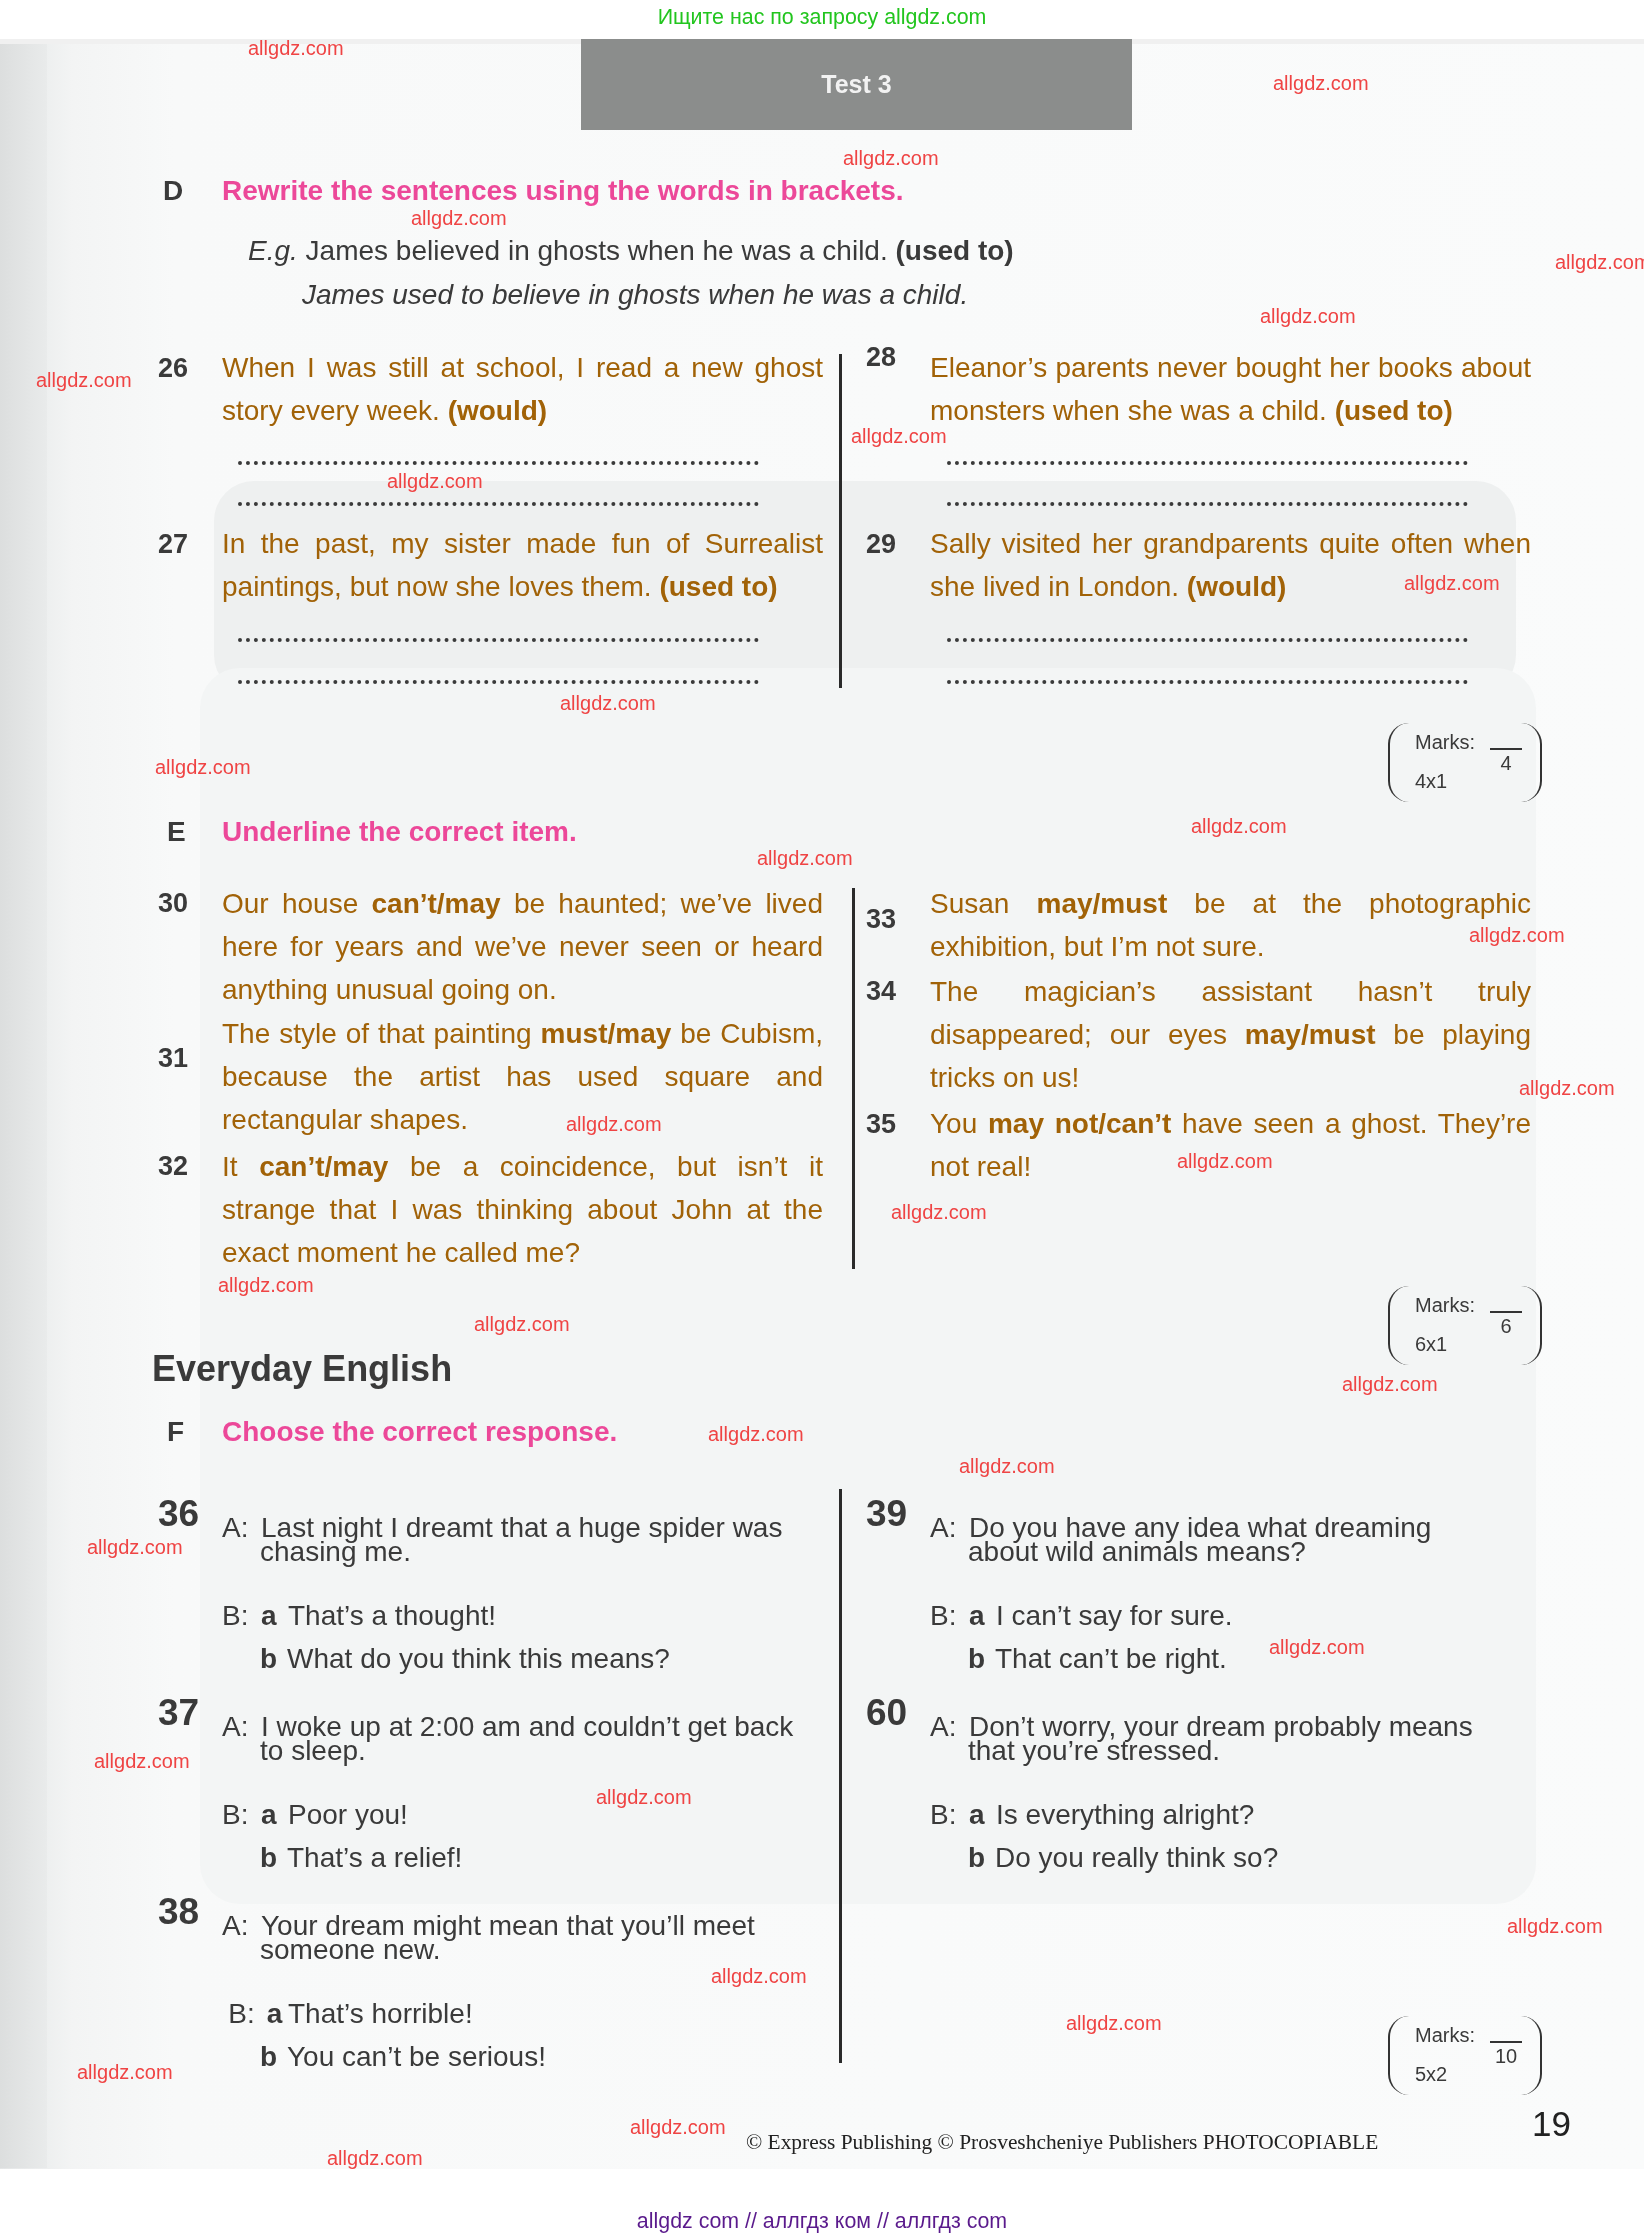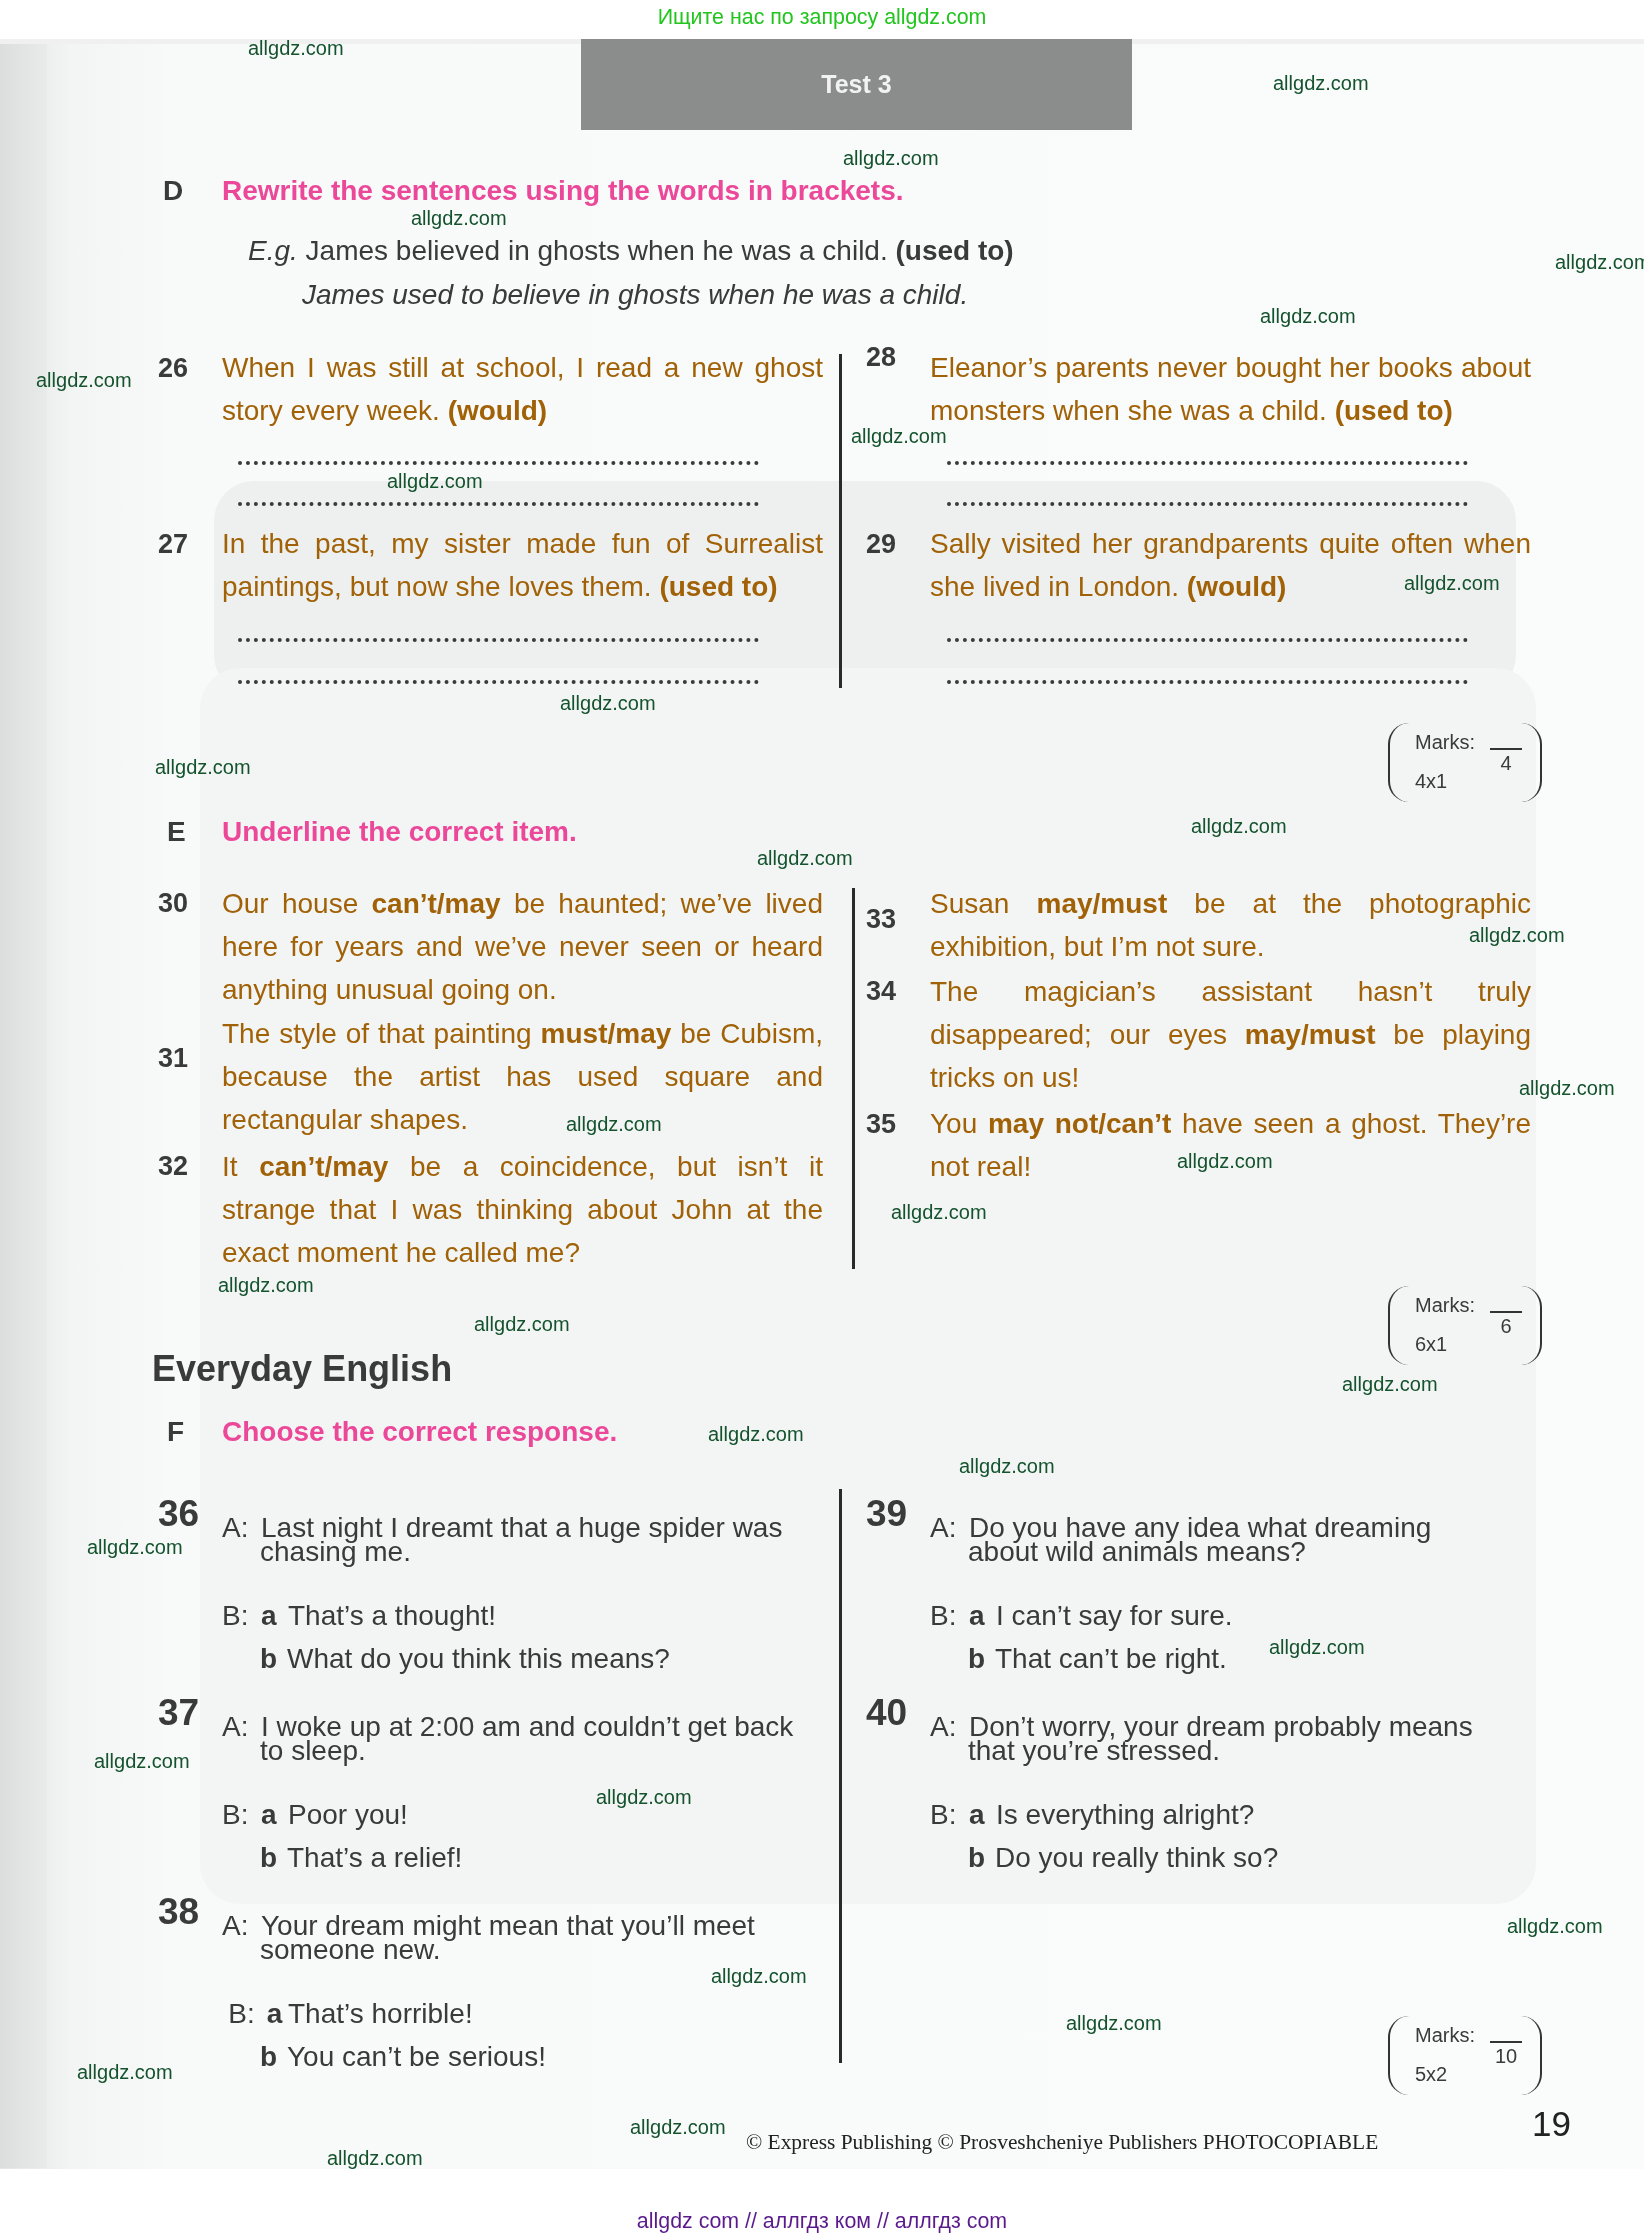--- a/index.html
+++ b/index.html
@@ -27,21 +27,21 @@
     }
     .ghost {
       position: absolute; background: #eef0f0; border-radius: 40px;
     }
     .test-tab {
       position: absolute; left: 581px; top: 39px; width: 551px; height: 91px;
       background: #8b8d8c; color: #f2f2f2; font-size: 25px; font-weight: bold;
       display: flex; align-items: center; justify-content: center;
     }
     .wm {
-      position: absolute; font-size: 20px; color: #14532d; font-family: "Liberation Sans", sans-serif;
+      position: absolute; font-size: 20px; color: #ef4444; font-family: "Liberation Sans", sans-serif;
       white-space: nowrap;
     }
     .sec-letter {
       position: absolute; font-size: 28px; font-weight: bold; color: #3a3a3a;
     }
     .sec-title {
       position: absolute; font-size: 28px; font-weight: bold; color: #ec4899; white-space: nowrap;
     }
     .example {
       position: absolute; left: 248px; font-size: 28px; white-space: nowrap;
@@ -222,21 +222,21 @@
 <div class="dlg-cont" style="left:260px;top:1934px;">someone new.</div>
 <div class="dlg-line" style="left:222px;top:1973px;text-align:center;"><span class="spk">B:</span><span class="opt">a</span><span>That’s horrible!</span></div>
 <div class="dlg-line" style="left:260px;top:2016px;"><span class="opt">b</span><span>You can’t be serious!</span></div>
 
 <div class="dlg-num" style="left:866px;top:1493px;">39</div>
 <div class="dlg-line" style="left:930px;top:1487px;"><span class="spk">A:</span><span>Do you have any idea what dreaming</span></div>
 <div class="dlg-cont" style="left:968px;top:1536px;">about wild animals means?</div>
 <div class="dlg-line" style="left:930px;top:1575px;"><span class="spk">B:</span><span class="opt">a</span><span>I can’t say for sure.</span></div>
 <div class="dlg-line" style="left:968px;top:1618px;"><span class="opt">b</span><span>That can’t be right.</span></div>
 
-<div class="dlg-num" style="left:866px;top:1692px;">40</div>
+<div class="dlg-num" style="left:866px;top:1692px;">60</div>
 <div class="dlg-line" style="left:930px;top:1686px;"><span class="spk">A:</span><span>Don’t worry, your dream probably means</span></div>
 <div class="dlg-cont" style="left:968px;top:1735px;">that you’re stressed.</div>
 <div class="dlg-line" style="left:930px;top:1774px;"><span class="spk">B:</span><span class="opt">a</span><span>Is everything alright?</span></div>
 <div class="dlg-line" style="left:968px;top:1817px;"><span class="opt">b</span><span>Do you really think so?</span></div>
 
 <div class="marks" style="left:1388px;top:2016px;">
   <div class="paren-l"></div>
   <div class="lbl">Marks:</div>
   <div class="line"></div>
   <div class="total">10</div>

